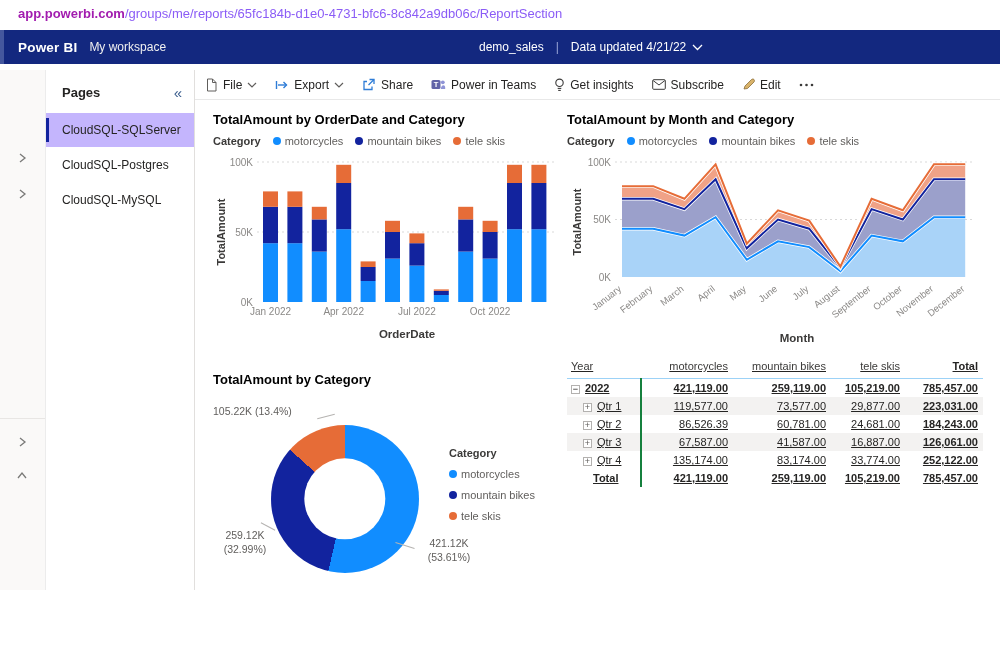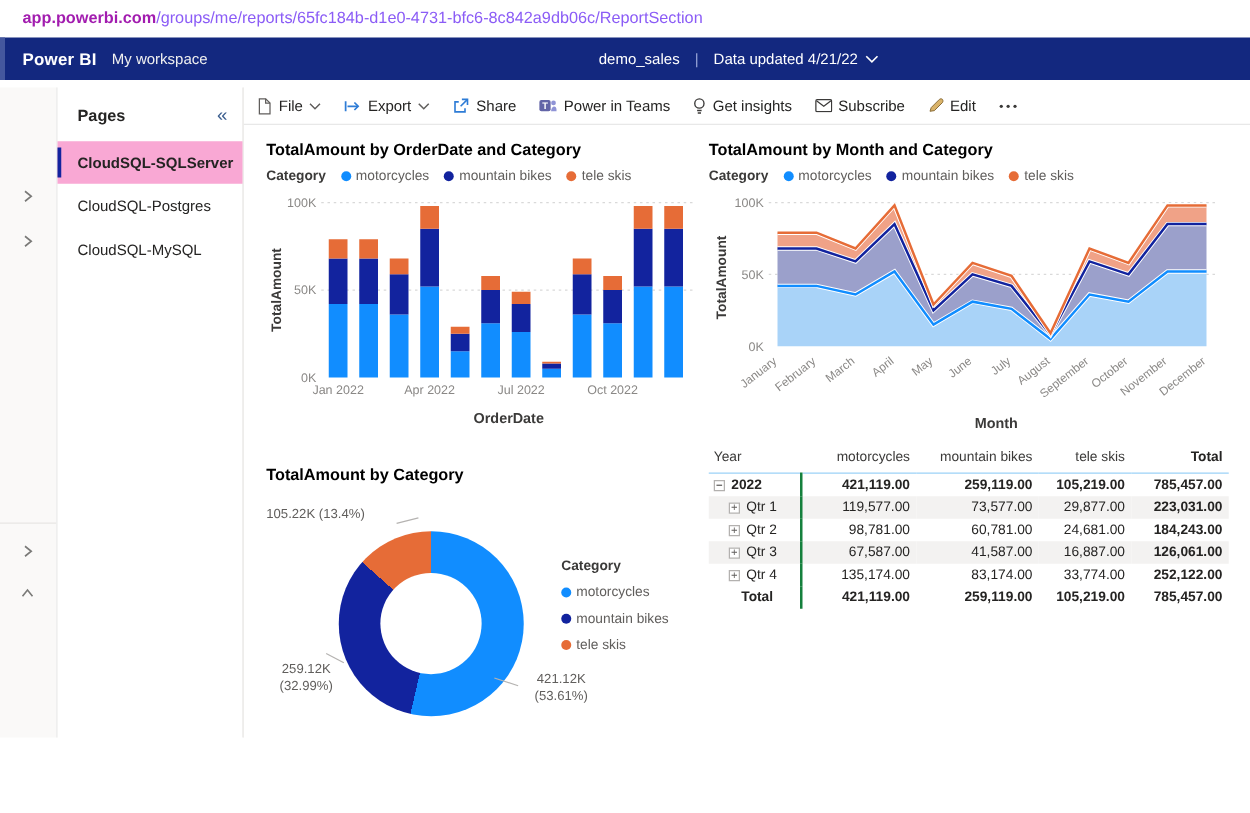--- a/index.html
+++ b/index.html
@@ -28,21 +28,21 @@
   .ric-1 { top:80px; } .ric-2 { top:116px; } .ric-3 { top:364px; } .ric-4 { top:398px; }
   .rail-divider { position:absolute; left:0; right:0; top:348px; height:1px; background:#e8e6e4; }
 
   
   .pages-panel { width:149px; background:#fff; border-right:1px solid #e1dfdd; }
   .pages-header { display:flex; justify-content:space-between; align-items:center; padding:15px 12px 13px 16px; }
   .pages-title { font-size:13px; font-weight:700; color:#252423; }
   .collapse { color:#3c5f8f; font-size:15px; cursor:pointer; line-height:1; }
   .page-item { height:34px; margin-bottom:1px; display:flex; align-items:center; padding-left:16px;
     font-size:12px; color:#252423; position:relative; cursor:pointer; }
-  .page-item.selected { background:#f9a8d4;font-weight:bold; }
+  .page-item.selected { background:#c4b5fd; }
   .page-item.selected::before { content:''; position:absolute; left:0; top:5px; bottom:5px; width:3px; background:#12239E; }
 
   
   .canvas { flex:1; display:flex; flex-direction:column; background:#fff; }
   .toolbar { height:30px; border-bottom:1px solid #e8e8e8; display:flex; align-items:center; padding-left:10px; gap:18px; }
   .tb-item { display:flex; align-items:center; gap:5px; font-size:12px; color:#252423; cursor:pointer; white-space:nowrap; }
   .tb-item .ic { display:flex; align-items:center; }
 
   .report { position:relative; flex:1; }
   .visual { position:absolute; }
@@ -69,21 +69,21 @@
   .dl-tele { left:0; top:14px; }
   .dl-mtb { left:2px; top:138px; width:60px; text-align:center; }
   .dl-moto { left:204px; top:146px; width:64px; text-align:center; }
   .leader { position:absolute; height:1px; background:#b5b3b1; }
   .ld-tele { left:104px; top:25px; width:18px; transform:rotate(-14deg); }
   .ld-mtb { left:47px; top:135px; width:16px; transform:rotate(28deg); }
   .ld-moto { left:182px; top:154px; width:20px; transform:rotate(18deg); }
   .donut-legend { position:absolute; left:236px; top:56px; }
 
   
-  .matrix-visual table { border-collapse:collapse; width:416px; font-size:11px; color:#252423; }
+  .matrix-visual table { border-collapse:collapse; width:416px; font-size:11px; color:#252423;text-decoration:underline; }
   .matrix-visual th { font-weight:400; text-align:right; padding:4px 5px 6px; border-bottom:1px solid #9CD2F7;
     color:#3b3a39; cursor:pointer; white-space:nowrap; }
   .matrix-visual th.first { text-align:left; padding-left:4px; }
   .matrix-visual th.last { font-weight:700; color:#252423; }
   .matrix-visual td { text-align:right; padding:3px 5px; white-space:nowrap; }
   .matrix-visual td.lbl { text-align:left; }
   .matrix-visual tr.shaded td { background:#f3f2f1; }
   .matrix-visual td.sep { border-left:2px solid #15803d; }
   .matrix-visual tr.bold-row td { font-weight:700; }
   .matrix-visual td.total-col { font-weight:700; }
@@ -415,21 +415,21 @@
               </tr>
               <tr class="shaded ">
                 <td class="lbl" style="padding-left: 16px;"><span class="expand">+</span><span>Qtr 1</span></td>
                 <td class="sep ">119,577.00</td>
                 <td class="">73,577.00</td>
                 <td class="">29,877.00</td>
                 <td class="total-col">223,031.00</td>
               </tr>
               <tr class="">
                 <td class="lbl" style="padding-left: 16px;"><span class="expand">+</span><span>Qtr 2</span></td>
-                <td class="sep ">98,781.00</td>
+                <td class="sep ">86,526.39</td>
                 <td class="">60,781.00</td>
                 <td class="">24,681.00</td>
                 <td class="total-col">184,243.00</td>
               </tr>
               <tr class="shaded ">
                 <td class="lbl" style="padding-left: 16px;"><span class="expand">+</span><span>Qtr 3</span></td>
                 <td class="sep ">67,587.00</td>
                 <td class="">41,587.00</td>
                 <td class="">16,887.00</td>
                 <td class="total-col">126,061.00</td>

